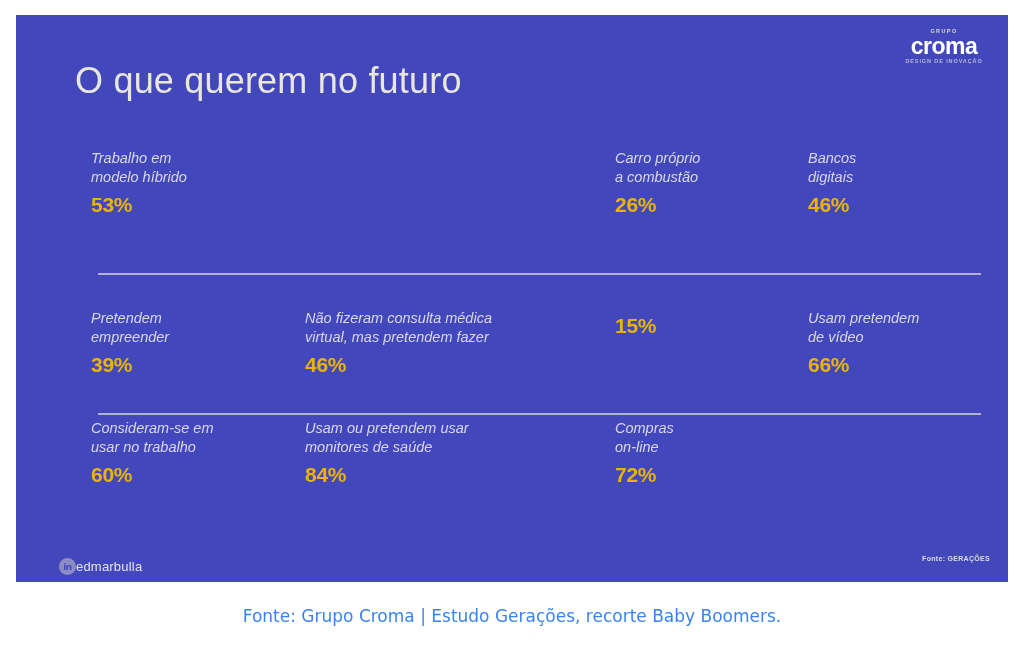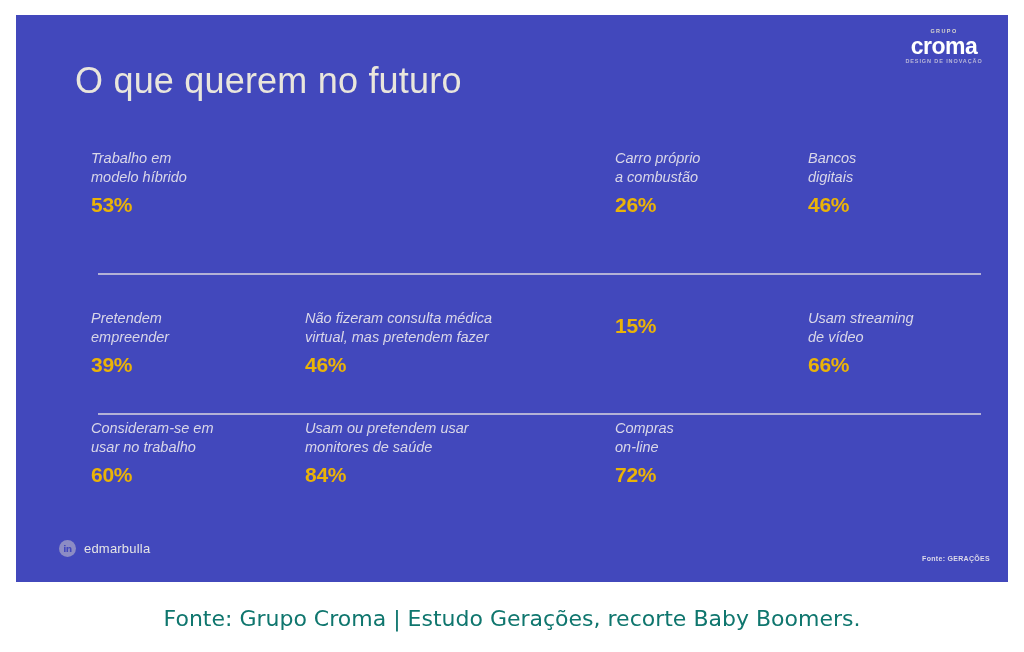--- a/index.html
+++ b/index.html
@@ -123,24 +123,23 @@
     height: 2px;
     background: #B3B1D6;
   }
   .divider.d1 { top: 258px; }
   .divider.d2 { top: 398px; }
 
   
   .credit {
     position: absolute;
     left: 43px;
-    bottom: 25px;
+    bottom: 7px;
     display: flex;
     align-items: center;
-    gap: 8px;
   }
   .li-badge {
     width: 17px;
     height: 17px;
     border-radius: 50%;
     background: #8C8CC4;
     display: flex;
     align-items: center;
     justify-content: center;
     font-size: 9px;
@@ -165,22 +164,22 @@
     letter-spacing: 0.3px;
   }
 
   
   .caption {
     position: absolute;
     left: 0;
     top: 606px;
     width: 1024px;
     text-align: center;
-    font-size: 22px;
-    color: #0f766e;
+    font-size: 17px;
+    color: #3b82f6;
     font-family: "DejaVu Sans", sans-serif;
   }
 </style>
 </head>
 <body>
 
 <div class="card">
 
   <div class="page-title">O que querem no futuro</div>
 
@@ -218,21 +217,21 @@
       </div>
       <div class="stat-item c2">
         <div class="stat-label">Não fizeram consulta médica
 virtual, mas pretendem fazer</div>
         <div class="stat-value">46%</div>
       </div>
       <div class="stat-item c3">
         <div class="stat-value">15%</div>
       </div>
       <div class="stat-item c4">
-        <div class="stat-label">Usam streaming
+        <div class="stat-label">Usam pretendem
 de vídeo</div>
         <div class="stat-value">66%</div>
       </div>
     </div>
 
     <div class="stat-row r3">
       <div class="stat-item c1">
         <div class="stat-label">Consideram-se em
 usar no trabalho</div>
         <div class="stat-value">60%</div>

